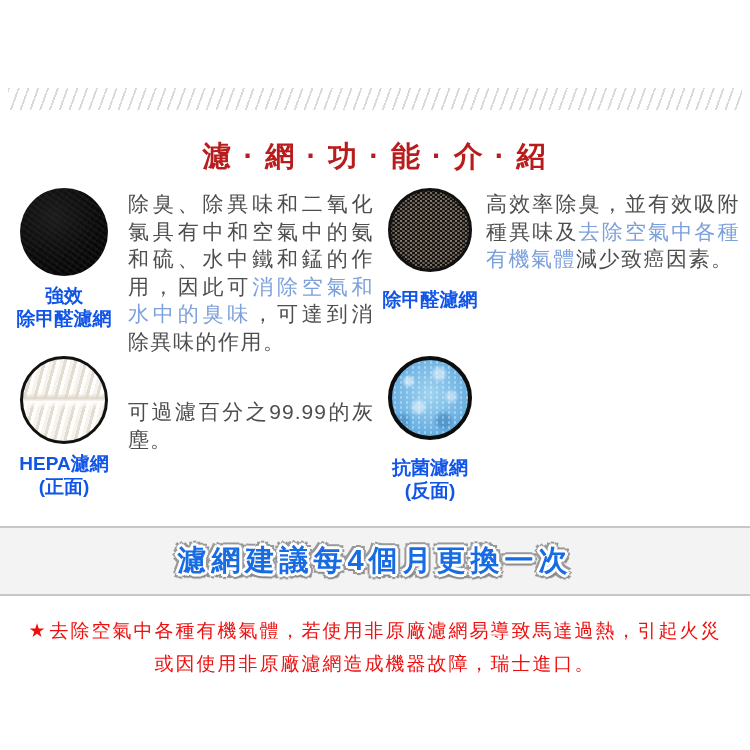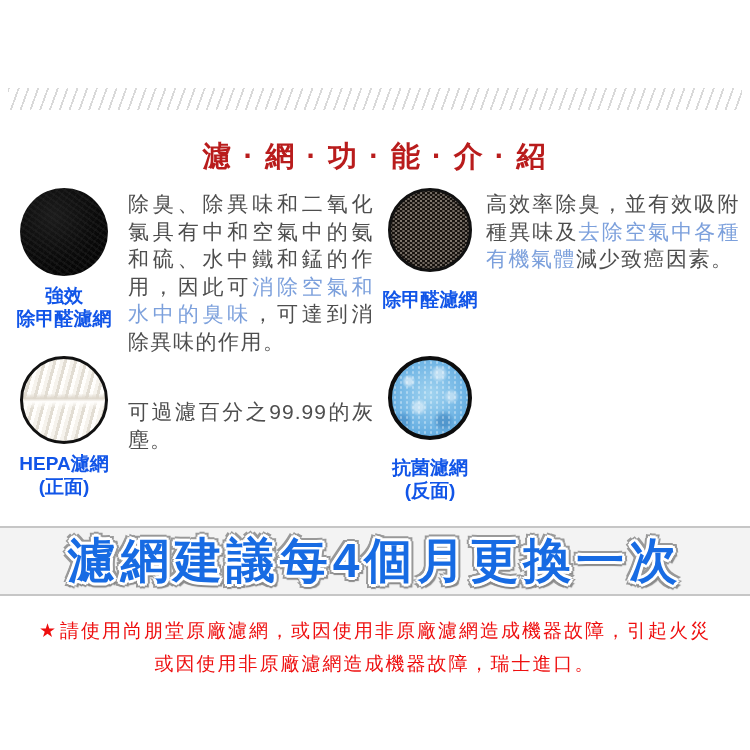--- a/index.html
+++ b/index.html
@@ -79,21 +79,21 @@
     background-size:6px 5px,100% 100%,100% 100%,100% 100%,100% 100%,100% 100%,100% 100%,100% 100%;
   }
 
   
   .banner{
     margin-top:2px;height:66px;background:#f3f3f3;
     border-top:2px solid #c6c6c6;border-bottom:2px solid #c6c6c6;
     display:flex;align-items:center;justify-content:center;
   }
   .banner-text{
-    font-size:48px;font-weight:bold;letter-spacing:5px;color:#176be3;
+    font-size:29px;font-weight:bold;letter-spacing:5px;color:#176be3;
     text-shadow:
       -2px -2px 0 #fff, 0 -3px 0 #fff, 2px -2px 0 #fff, 3px 0 0 #fff,
       2px 2px 0 #fff, 0 3px 0 #fff, -2px 2px 0 #fff, -3px 0 0 #fff,
       -4px -4px 0 #999, 0 -5px 0 #999, 4px -4px 0 #999, 5px 0 0 #999,
       4px 4px 1px #8a8a8a, 0 5px 1px #8a8a8a, -4px 4px 0 #999, -5px 0 0 #999;
   }
 
   
   .warning{
     margin-top:18px;text-align:center;color:#ee0f0f;
@@ -154,17 +154,17 @@
       </div>
     </div>
 
   </div>
 
   <div class="banner">
     <span class="banner-text">濾網建議每4個月更換一次</span>
   </div>
 
   <div class="warning">
-    <div><span class="star">★</span><span>請使用尚朋堂原廠濾網，或因使用非原廠濾網造成機器故障，引起火災</span></div>
+    <div><span class="star">★</span><span>去除空氣中各種有機氣體，若使用非原廠濾網易導致馬達過熱，引起火災</span></div>
     <div>或因使用非原廠濾網造成機器故障，瑞士進口。</div>
   </div>
 
 </div>
 
 </body></html>

